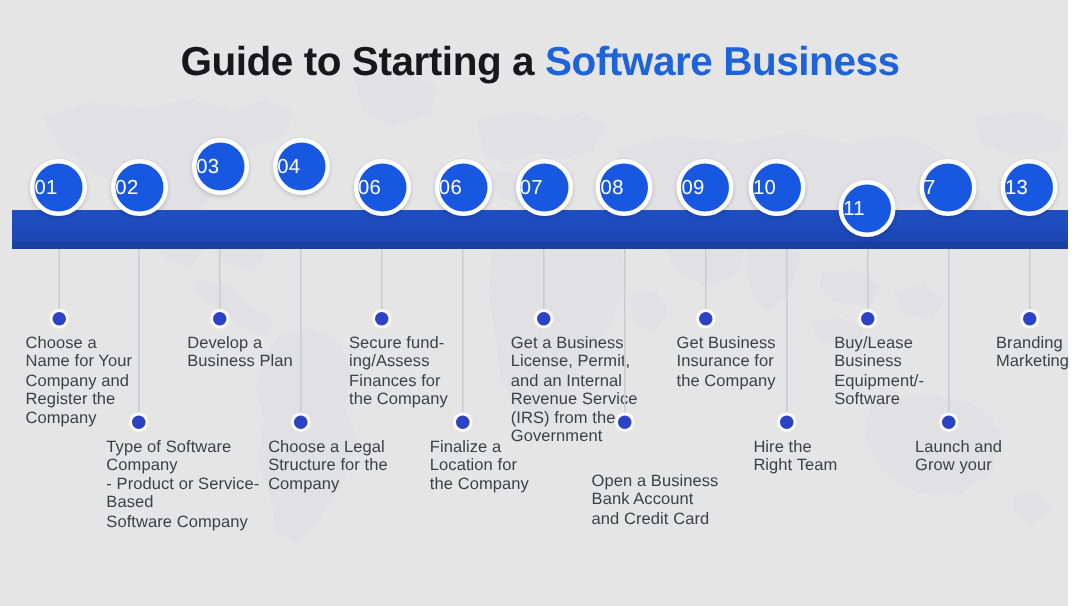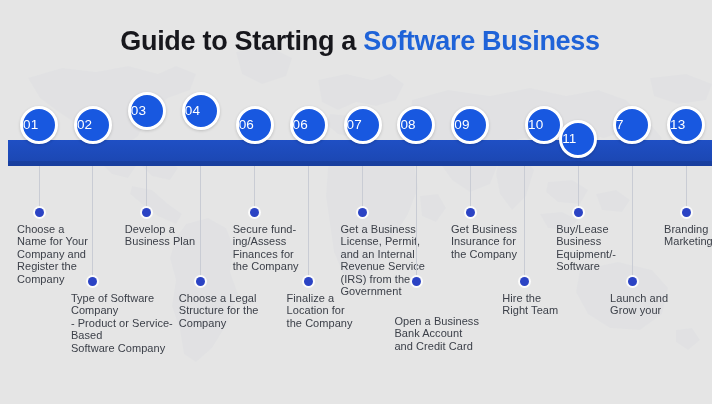--- a/index.html
+++ b/index.html
@@ -206,21 +206,21 @@
       <div class="connector-line" style="left: 469.833px; top: 166px; height: 46px;"></div>
       <div class="connector-dot" style="left: 465.833px; top: 207.5px;"></div>
       <div class="caption" style="left: 451px; top: 223px; width: 120px;">Get Business
 Insurance for
 the Company</div>
       <div class="step-circle" style="left: 451.333px; top: 106px;">09</div>
       <div class="connector-line" style="left: 523.75px; top: 166px; height: 115px;"></div>
       <div class="connector-dot" style="left: 519.75px; top: 276.5px;"></div>
       <div class="caption" style="left: 502.25px; top: 292px; width: 120px;">Hire the
 Right Team</div>
-      <div class="step-circle" style="left: 525px; top: 106px;">10</div>
+      <div class="step-circle" style="left: 499px; top: 106px;">10</div>
       <div class="connector-line" style="left: 577.667px; top: 166px; height: 46px;"></div>
       <div class="connector-dot" style="left: 573.667px; top: 207.5px;"></div>
       <div class="caption" style="left: 556.167px; top: 223px; width: 120px;">Buy/Lease
 Business
 Equipment/-
 Software</div>
       <div class="step-circle" style="left: 559.167px; top: 120px;">11</div>
       <div class="connector-line" style="left: 631.583px; top: 166px; height: 115px;"></div>
       <div class="connector-dot" style="left: 627.583px; top: 276.5px;"></div>
       <div class="caption" style="left: 610.083px; top: 292px; width: 120px;">Launch and

